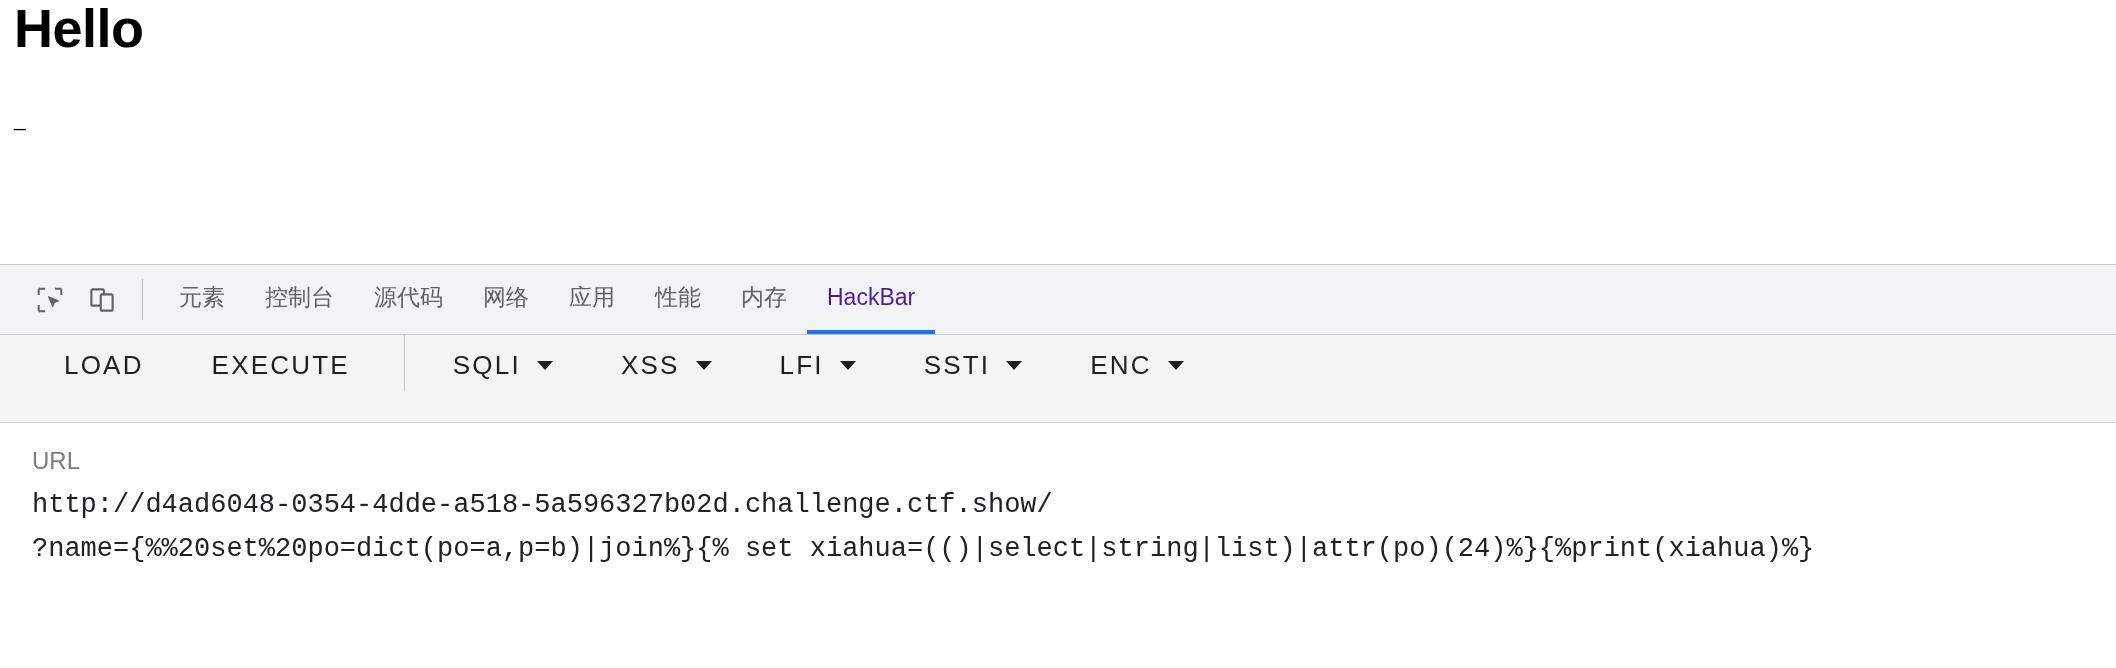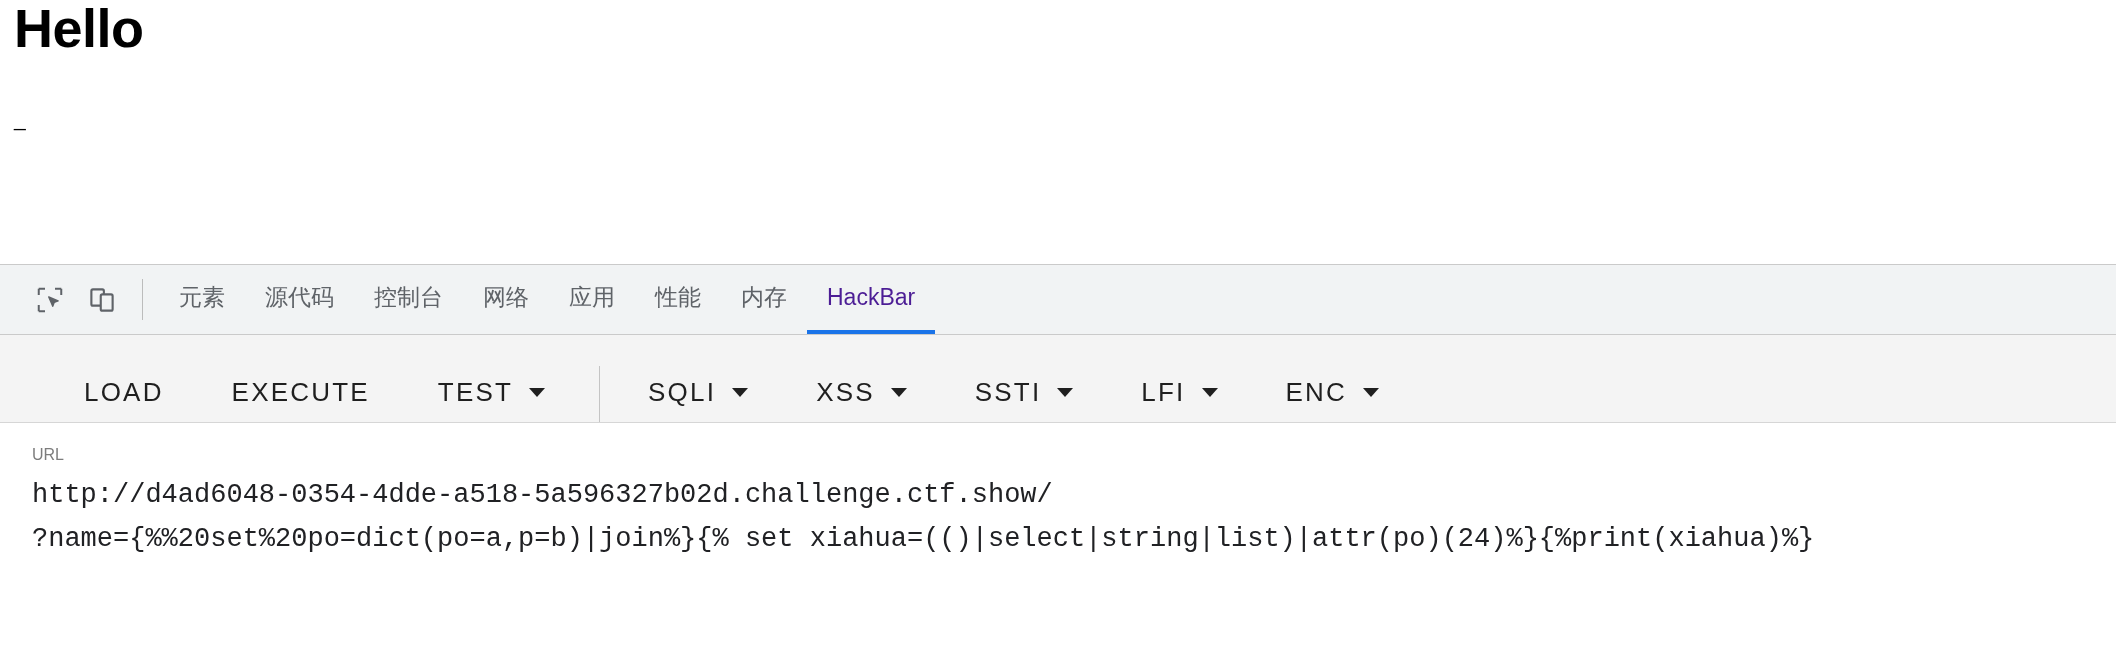--- a/index.html
+++ b/index.html
@@ -66,22 +66,22 @@
     color: #4c1d95;
     border-bottom-color: #1a73e8;
   }
 
   
   .hb-toolbar {
     position: relative;
     height: 88px;
     background: #f4f4f4;
     border-bottom: 1px solid #d6d6d6;
-    display: flex; align-items: flex-end;
-    padding-left: 60px;
+    display: flex; align-items: flex-start;
+    padding-left: 40px;
     overflow: hidden;
   }
   .hb-btn {
     display: flex; align-items: center;
     height: 60px;
     padding: 0 24px;
     margin-right: 20px;
     font-size: 26px;
     font-weight: 500;
     letter-spacing: 2.2px;
@@ -106,21 +106,21 @@
   }
 
   
   .hb-body {
     position: relative;
     background: #ffffff;
     padding: 22px 0 0 32px;
     height: 254px;
   }
   .url-label {
-    font-size: 16px;
+    font-size: 24px;
     color: #7d7d7d;
     line-height: 1.3;
     margin-bottom: 8px;
   }
   .url-value {
     font-size: 27px;
     color: #202124;
     line-height: 1.62;
     white-space: pre-wrap;
     word-break: break-all;
@@ -152,57 +152,53 @@
       <div class="dt-icon-btn">
         <svg width="30" height="30" viewBox="0 0 24 24" fill="none" stroke="#5f6368" stroke-width="1.7">
           <rect x="3.5" y="3.5" width="10" height="13" rx="1.2"></rect>
           <rect x="11" y="7.5" width="9.5" height="13" rx="1.2" fill="#f1f3f4"></rect>
         </svg>
       </div>
 
       <div class="dt-divider"></div>
 
       <div class="dt-tab cjk">元素</div>
+      <div class="dt-tab cjk">控制台</div>
       <div class="dt-tab cjk">源代码</div>
-      <div class="dt-tab cjk">控制台</div>
       <div class="dt-tab cjk">网络</div>
       <div class="dt-tab cjk">应用</div>
       <div class="dt-tab cjk">性能</div>
       <div class="dt-tab cjk">内存</div>
       <div class="dt-tab active">HackBar</div>
     </div>
 
     <div class="hb-toolbar">
       <div class="hb-btn">
         <span>LOAD</span>
       </div>
       <div class="hb-btn">
         <span>EXECUTE</span>
       </div>
-      <div class="hb-btn">
-        <span>TEST</span>
-        <span class="caret"></span>
-      </div>
 
       <div class="hb-sep"></div>
 
       <div class="hb-btn">
         <span>SQLI</span>
         <span class="caret"></span>
       </div>
       <div class="hb-btn">
         <span>XSS</span>
         <span class="caret"></span>
       </div>
       <div class="hb-btn">
+        <span>LFI</span>
+        <span class="caret"></span>
+      </div>
+      <div class="hb-btn">
         <span>SSTI</span>
-        <span class="caret"></span>
-      </div>
-      <div class="hb-btn">
-        <span>LFI</span>
         <span class="caret"></span>
       </div>
       <div class="hb-btn">
         <span>ENC</span>
         <span class="caret"></span>
       </div>
     </div>
 
     <div class="hb-body">
       <div class="url-label">URL</div>

